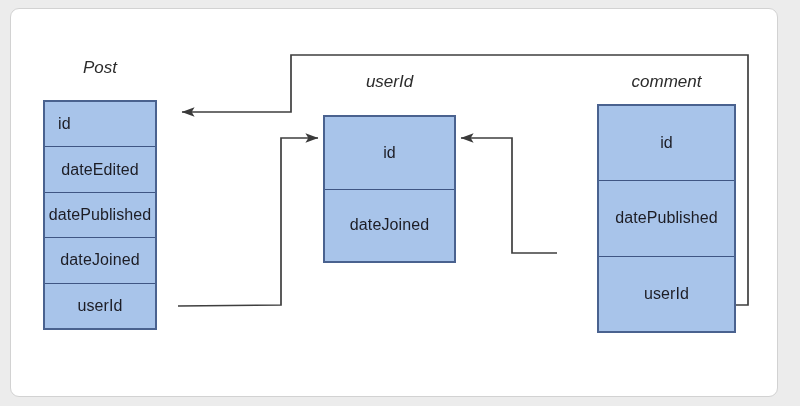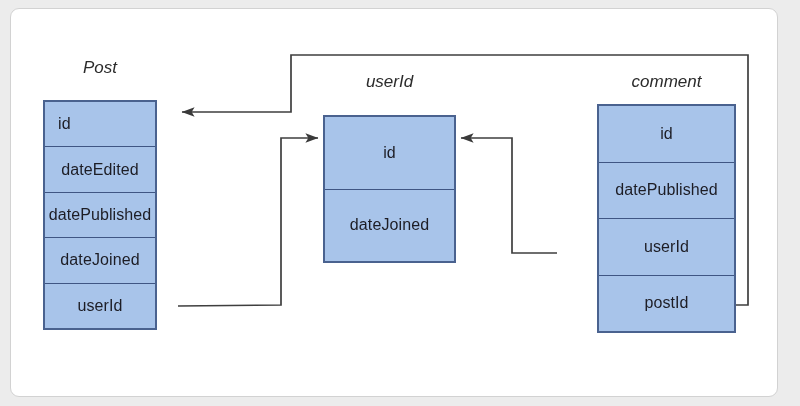--- a/index.html
+++ b/index.html
@@ -125,17 +125,16 @@
       <div class="attr-row">dateJoined</div>
     </div>
   </div>
 
   <div class="entity" style="left:557px; top:72px; width:139px; height:261px;margin-left:40px;">
     <div class="entity-title" style="top:0px;">comment</div>
     <div class="entity-box" style="top:32px; height:229px;">
       <div class="attr-row">id</div>
       <div class="attr-row">datePublished</div>
       <div class="attr-row">userId</div>
-      <div class="attr-row">postId</div>
     </div>
   </div>
 
 </div>
 
 </body></html>

